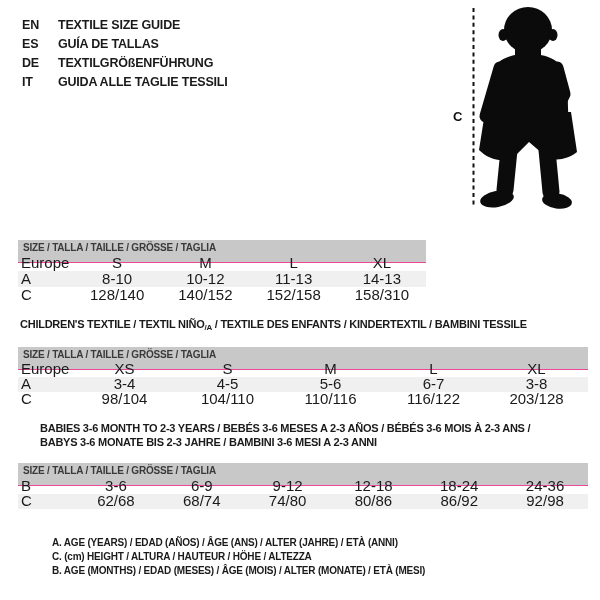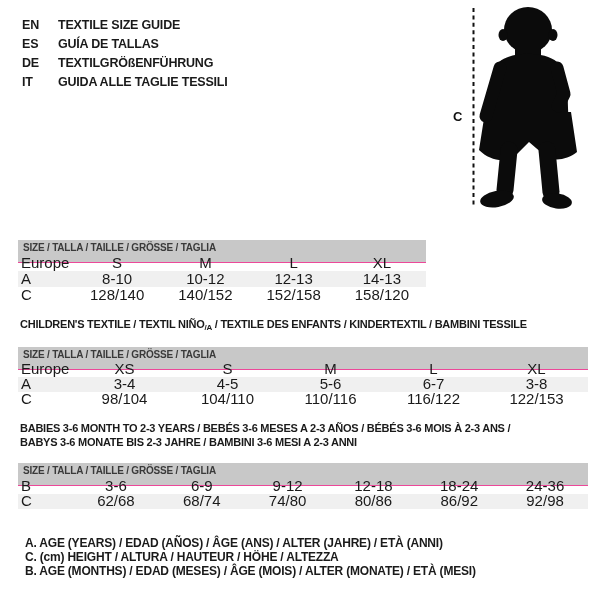--- a/index.html
+++ b/index.html
@@ -25,22 +25,22 @@
     letter-spacing:-0.2px;white-space:nowrap;
   }
   
   .trow{position:absolute;left:18px;display:flex;align-items:flex-end;font-size:15px;height:16px;}
   .trow.shaded{background:#f0f0f0;}
   .tlabel{width:55px;padding-left:3px;flex:none;}
   .tcell{flex:1;text-align:center;}
   .w1{width:408px;}
   .w2{width:570px;}
   
-  .notes{position:absolute;left:25px;top:536px;font-weight:bold;font-size:12px;line-height:14px;letter-spacing:-0.2px;}
-  .note-line{white-space:nowrap;}
+  .notes{position:absolute;left:32px;top:536px;font-weight:bold;font-size:10px;line-height:14px;letter-spacing:-0.2px;}
+  .note-line{white-space:nowrap;margin-left:20px;}
 </style>
 </head>
 <body>
 
 <div class="page">
 
   <div class="lang-block">
     <div class="lang-row">
       <span class="lang-code">EN</span>
       <span class="lang-title">TEXTILE SIZE GUIDE</span>
@@ -84,29 +84,29 @@
     <span class="tlabel">Europe</span>
     <span class="tcell">S</span>
     <span class="tcell">M</span>
     <span class="tcell">L</span>
     <span class="tcell">XL</span>
   </div>
   <div class="trow w1 shaded" style="top:271px">
     <span class="tlabel">A</span>
     <span class="tcell">8-10</span>
     <span class="tcell">10-12</span>
-    <span class="tcell">12-13</span>
+    <span class="tcell">11-13</span>
     <span class="tcell">14-13</span>
   </div>
   <div class="trow w1" style="top:287px">
     <span class="tlabel">C</span>
     <span class="tcell">128/140</span>
     <span class="tcell">140/152</span>
     <span class="tcell">152/158</span>
-    <span class="tcell">158/120</span>
+    <span class="tcell">158/310</span>
   </div>
 
   <div class="tbl-title" style="top:317px"><span>CHILDREN'S TEXTILE / TEXTIL NIÑO</span><span class="sub">/A</span><span> / TEXTILE DES ENFANTS / KINDERTEXTIL / BAMBINI TESSILE</span></div>
   <div class="size-bar w2" style="top:347px">SIZE / TALLA / TAILLE / GRÖSSE / TAGLIA</div>
 
   <div class="trow w2" style="top:362px;height:15px">
     <span class="tlabel">Europe</span>
     <span class="tcell">XS</span>
     <span class="tcell">S</span>
     <span class="tcell">M</span>
@@ -120,21 +120,21 @@
     <span class="tcell">5-6</span>
     <span class="tcell">6-7</span>
     <span class="tcell">3-8</span>
   </div>
   <div class="trow w2" style="top:392px;height:15px">
     <span class="tlabel">C</span>
     <span class="tcell">98/104</span>
     <span class="tcell">104/110</span>
     <span class="tcell">110/116</span>
     <span class="tcell">116/122</span>
-    <span class="tcell">122/153</span>
+    <span class="tcell">203/128</span>
   </div>
 
   <div class="tbl-title" style="top:421px">
     <div class="note-line">BABIES 3-6 MONTH TO 2-3 YEARS / BEBÉS 3-6 MESES A 2-3 AÑOS / BÉBÉS 3-6 MOIS À 2-3 ANS /</div>
     <div class="note-line">BABYS 3-6 MONATE BIS 2-3 JAHRE / BAMBINI 3-6 MESI A 2-3 ANNI</div>
   </div>
   <div class="size-bar w2" style="top:463px">SIZE / TALLA / TAILLE / GRÖSSE / TAGLIA</div>
 
   <div class="trow w2" style="top:479px;height:15px">
     <span class="tlabel">B</span>

